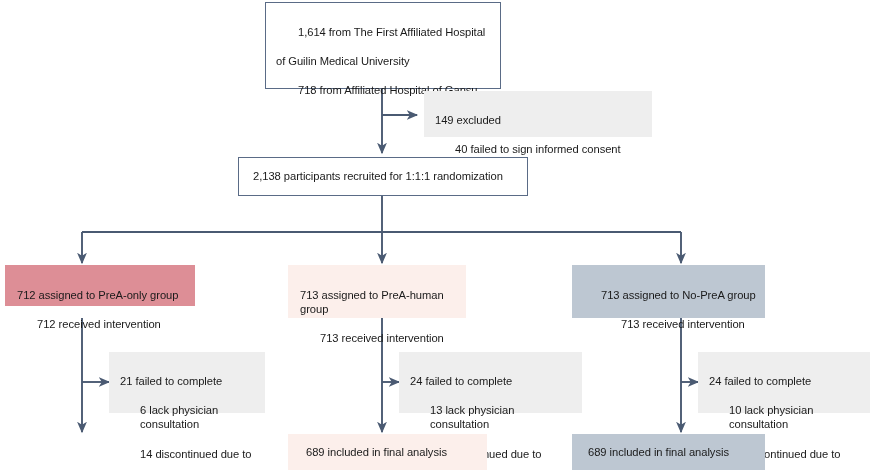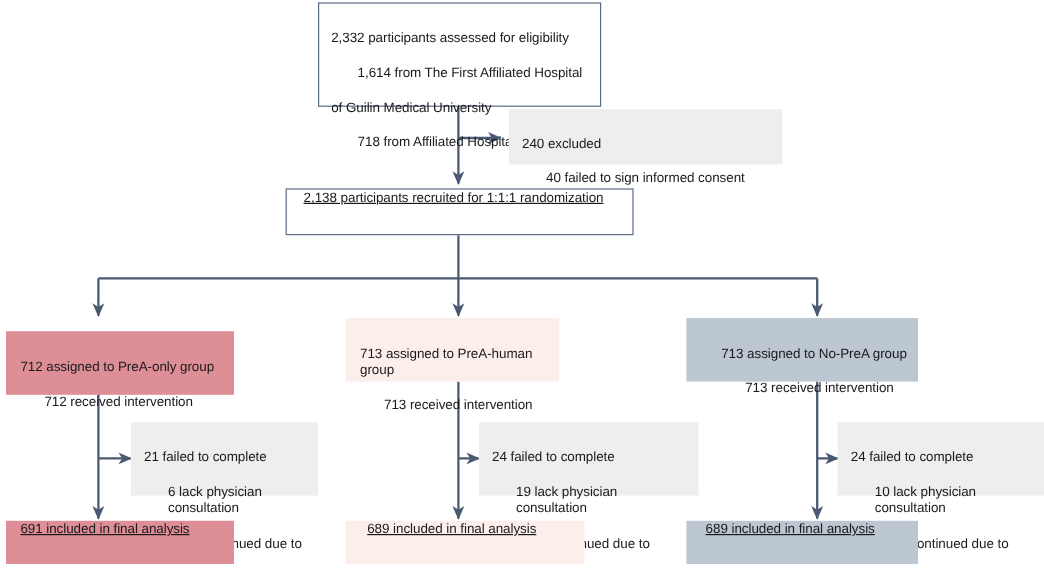--- a/index.html
+++ b/index.html
@@ -53,21 +53,21 @@
   }
   .node-steel {
     background: #bdc7d2;
     border: none;
   }
   .pad-a { padding: 7px 9px 7px 10px; }
   .pad-b { padding: 8px 9px 8px 12px; }
   .pad-c { padding: 7px 8px 7px 11px; }
   .center-text {
     display: flex;
-    text-decoration: underline;
+    align-items: center;
   }
   .indent-block { display: block; }
   .ind { padding-left: 22px; }
   .ind2 { padding-left: 20px; }
 </style>
 </head>
 <body>
 
 <div id="flow-root">
 
@@ -94,59 +94,55 @@
 
       <path d="M382,318 L382,432" marker-end="url(#arrowhead)"></path>
       <path d="M382,382 L399,382" marker-end="url(#arrowhead)"></path>
 
       <path d="M681,318 L681,432" marker-end="url(#arrowhead)"></path>
       <path d="M681,382 L698,382" marker-end="url(#arrowhead)"></path>
     </g>
   </svg>
 
   <div class="node node-outline pad-a" style="left:265px; top:2px; width:236px; height:87px;">
-    <span class="indent-block">2,332 participants assessed for eligibility</span>
     <span class="indent-block ind">1,614 from The First Affiliated Hospital</span>
     <span class="indent-block">of Guilin Medical University</span>
     <span class="indent-block ind">718 from Affiliated Hospital of Gansu</span>
   </div>
 
   <div class="node node-grey pad-c" style="left:424px; top:91px; width:228px; height:46px;">
-    <span class="indent-block">240 excluded</span>
+    <span class="indent-block">149 excluded</span>
     <span class="indent-block ind2">40 failed to sign informed consent</span>
   </div>
 
   <div class="node node-outline center-text" style="left:238px; top:157px; width:290px; height:39px; padding:0 14px;">
     <span>2,138 participants recruited for 1:1:1 randomization</span>
   </div>
 
-  <div class="node node-rose pad-b" style="left:5px; top:276px; width:190px; height:53px;">
+  <div class="node node-rose pad-b" style="left:5px; top:265px; width:190px; height:41px;">
     <span class="indent-block">712 assigned to PreA-only group</span>
     <span class="indent-block ind2">712 received intervention</span>
   </div>
 
   <div class="node node-grey pad-c" style="left:109px; top:352px; width:156px; height:61px;">
     <span class="indent-block">21 failed to complete</span>
     <span class="indent-block ind2">6 lack physician consultation</span>
     <span class="indent-block ind2">14 discontinued due to</span>
     <span class="indent-block">personal reasons</span>
   </div>
 
-  <div class="node node-rose center-text" style="left:5px; top:434px; width:190px; height:36px; padding:0 12px;">
-    <span>691 included in final analysis</span>
-  </div>
 
   <div class="node node-blush pad-b" style="left:288px; top:265px; width:178px; height:53px;">
     <span class="indent-block">713 assigned to PreA-human group</span>
     <span class="indent-block ind2">713 received intervention</span>
   </div>
 
   <div class="node node-grey pad-c" style="left:399px; top:352px; width:183px; height:61px;">
     <span class="indent-block">24 failed to complete</span>
-    <span class="indent-block ind2">19 lack physician consultation</span>
+    <span class="indent-block ind2">13 lack physician consultation</span>
     <span class="indent-block ind2">13 discontinued due to</span>
     
   </div>
 
   <div class="node node-blush center-text" style="left:288px; top:434px; width:199px; height:36px; padding:0 18px;">
     <span>689 included in final analysis</span>
   </div>
 
   <div class="node node-steel pad-b" style="left:572px; top:265px; width:193px; height:53px;padding-left:29px;">
     <span class="indent-block">713 assigned to No-PreA group</span>

